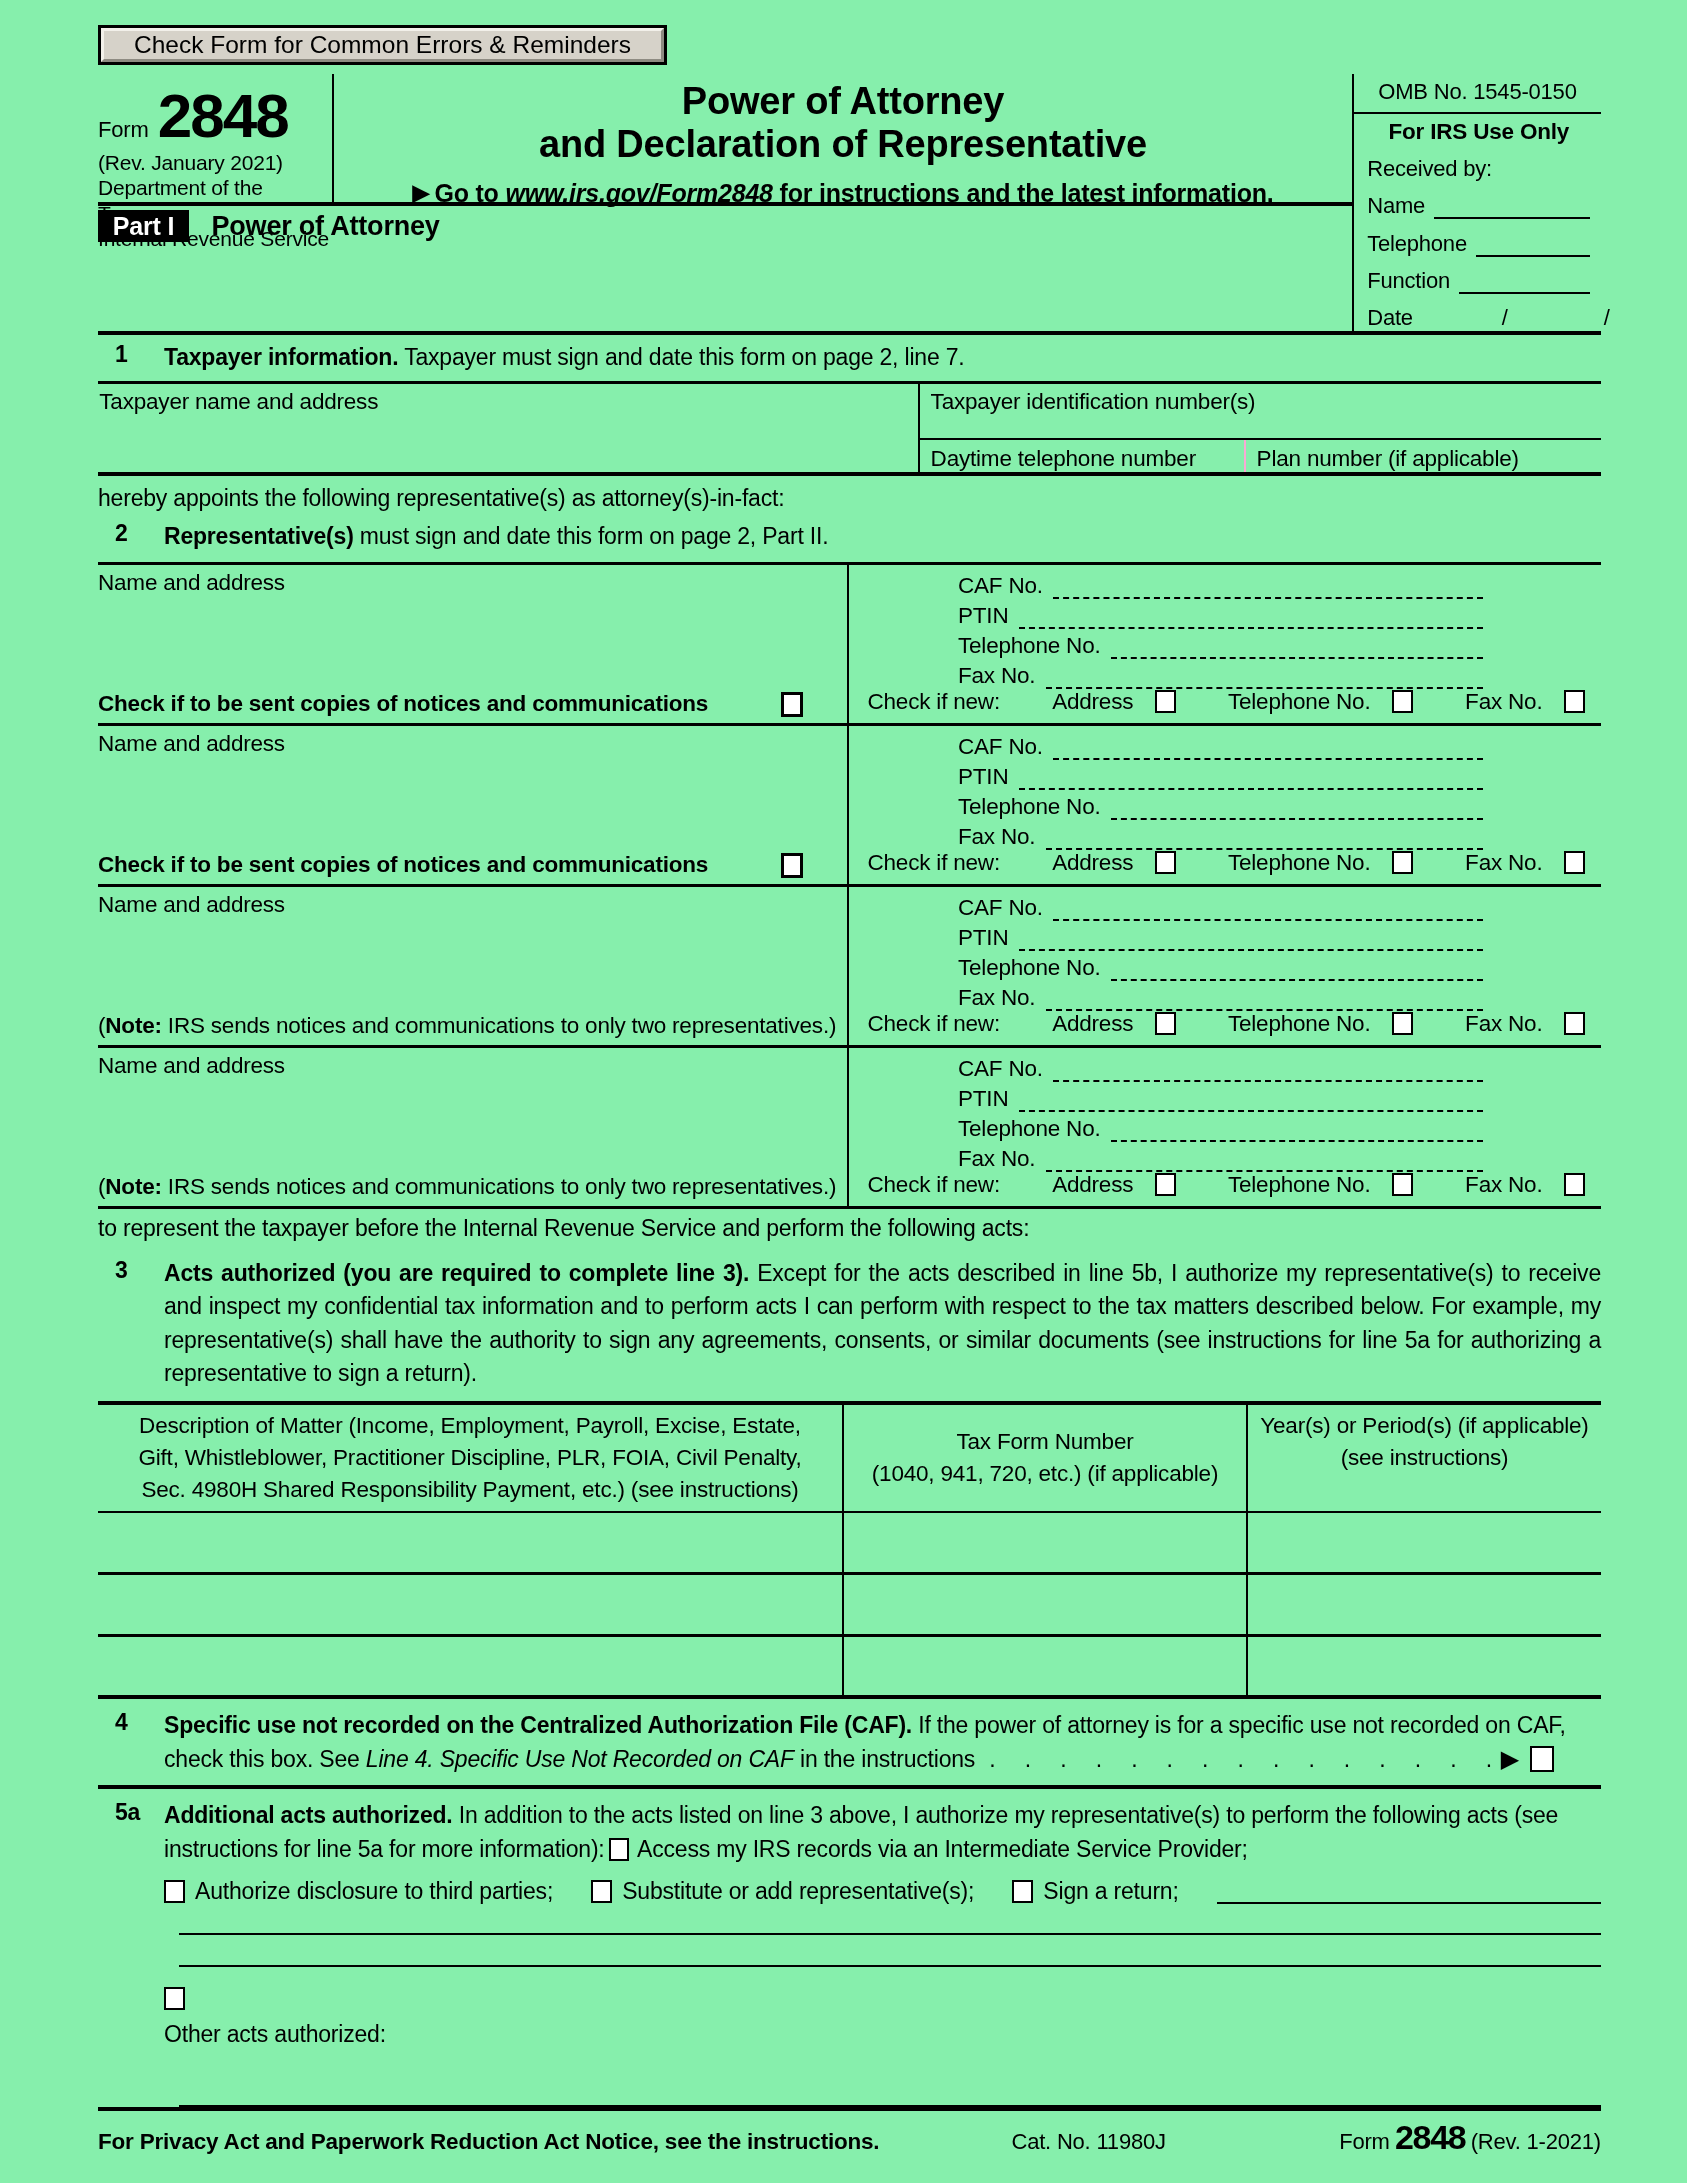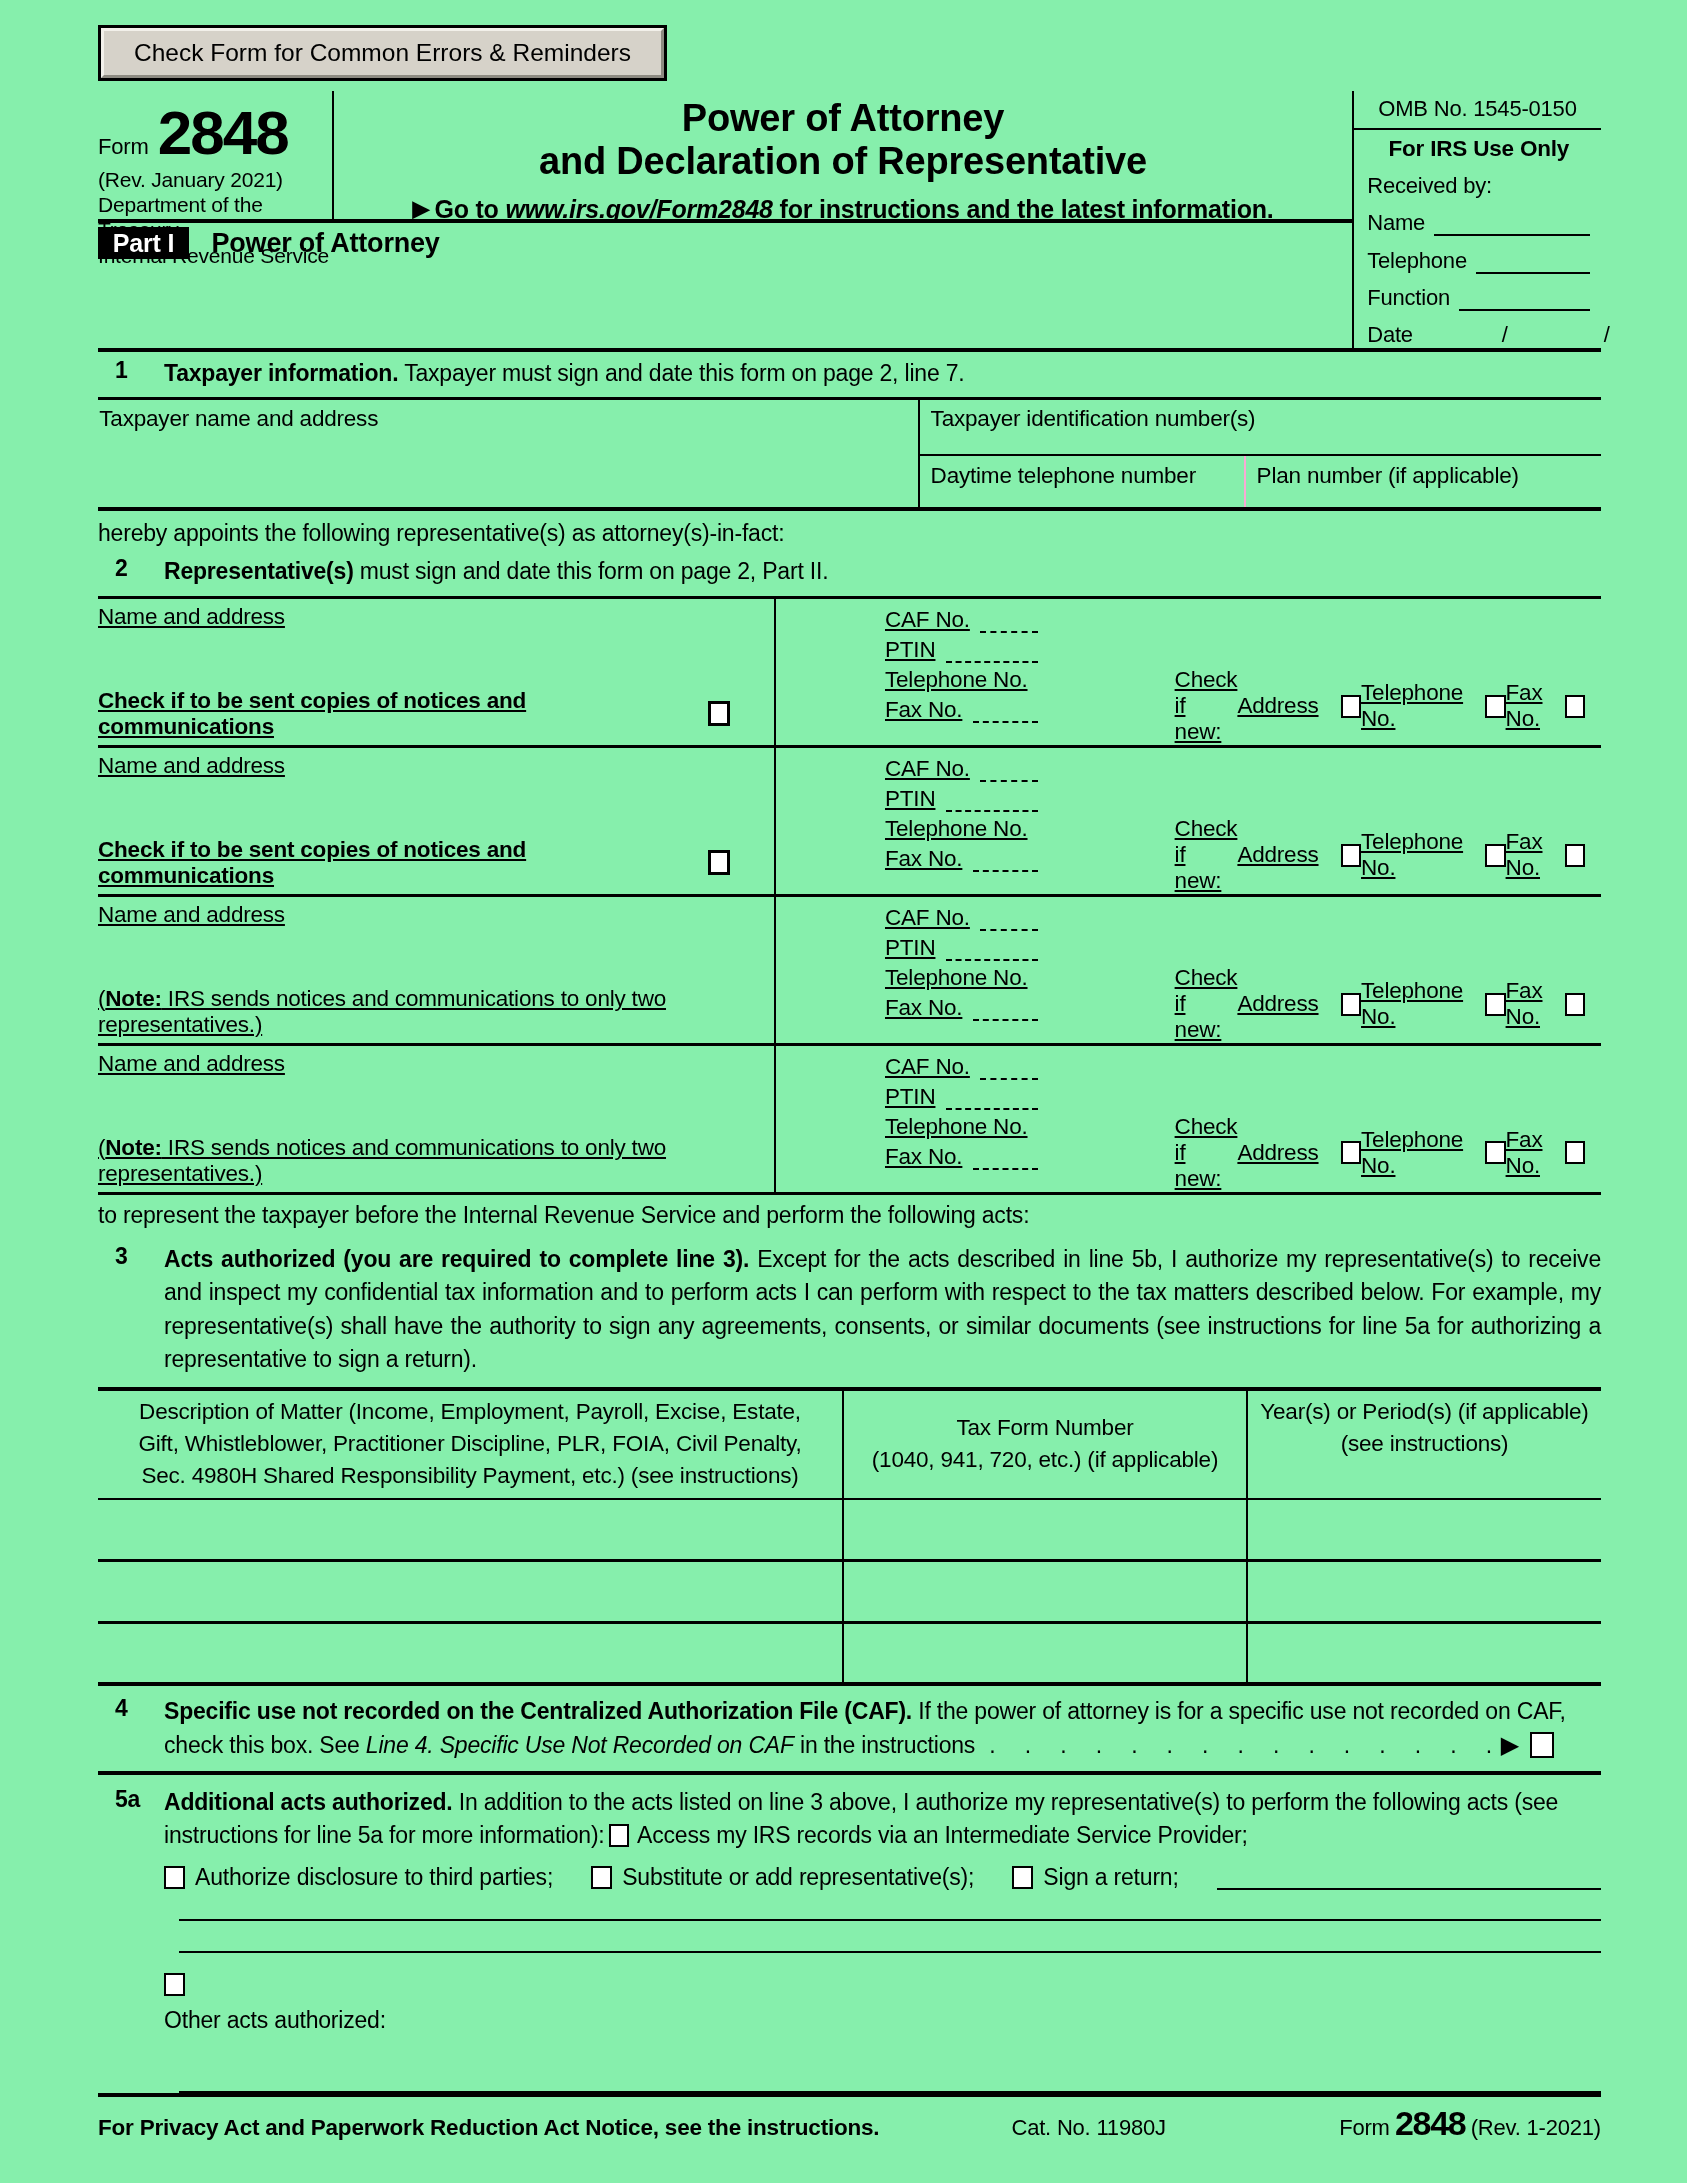--- a/index.html
+++ b/index.html
@@ -85,28 +85,28 @@
   .tp-right { flex: 1; display: flex; flex-direction: column; }
   .tp-tin { height: 56px; border-bottom: 2px solid #000; padding: 5.3px 0 0 10.6px; }
   .tp-bottom { flex: 1; display: flex; }
   .tp-day { width: 326px; border-right: 2px solid #f9a8d4; padding: 6.6px 0 0 10.6px; }
   .tp-plan { flex: 1; padding: 6.6px 0 0 10.6px; }
 
   .hereby { padding: 9.3px 0 5.3px; }
   .to-represent { padding: 6.6px 0 6.6px; }
 
   
-  .rep-block { display: flex; border-bottom: 3.3px solid #000; height: 161px; font-size: 22.5px; text-decoration: underline; }
+  .rep-block { display: flex; border-bottom: 3.3px solid #000; height: 161px; font-size: 22.5px; }
   .rep-left {
     width: 751px; border-right: 2px solid #000;
     display: flex; flex-direction: column; justify-content: space-between;
     padding: 5.3px 0 5.3px 0;
   }
   .copies-row { display: flex; align-items: center; justify-content: space-between; padding-right: 44px; font-weight: bold; }
-  .rep-right { flex: 1; display: flex; flex-direction: row; padding-bottom: 0; }
+  .rep-right { flex: 1; display: flex; flex-direction: column; padding-bottom: 16px; }
   .rep-fields { padding: 4px 118px 0 109px; }
   .field-row { display: flex; align-items: flex-end; height: 30px; }
   .flabel { white-space: nowrap; }
   .dash-line { flex: 1; border-bottom: 2px dashed #000; margin-left: 10.6px; height: 24px; }
   .newrow { margin-top: auto; display: flex; align-items: center; justify-content: space-between; padding: 0 16px 0 18.5px; }
   .cin-item { display: flex; align-items: center; gap: 22px; }
 
   .cb { display: inline-block; width: 20.5px; height: 23px; border: 2px solid #000; background: #fff; flex: none; }
   .cb-bold { width: 22.5px; height: 25px; border: 3.3px solid #000; }
   .cb-inline { vertical-align: -4px; margin: 0 8px 0 4px; }

